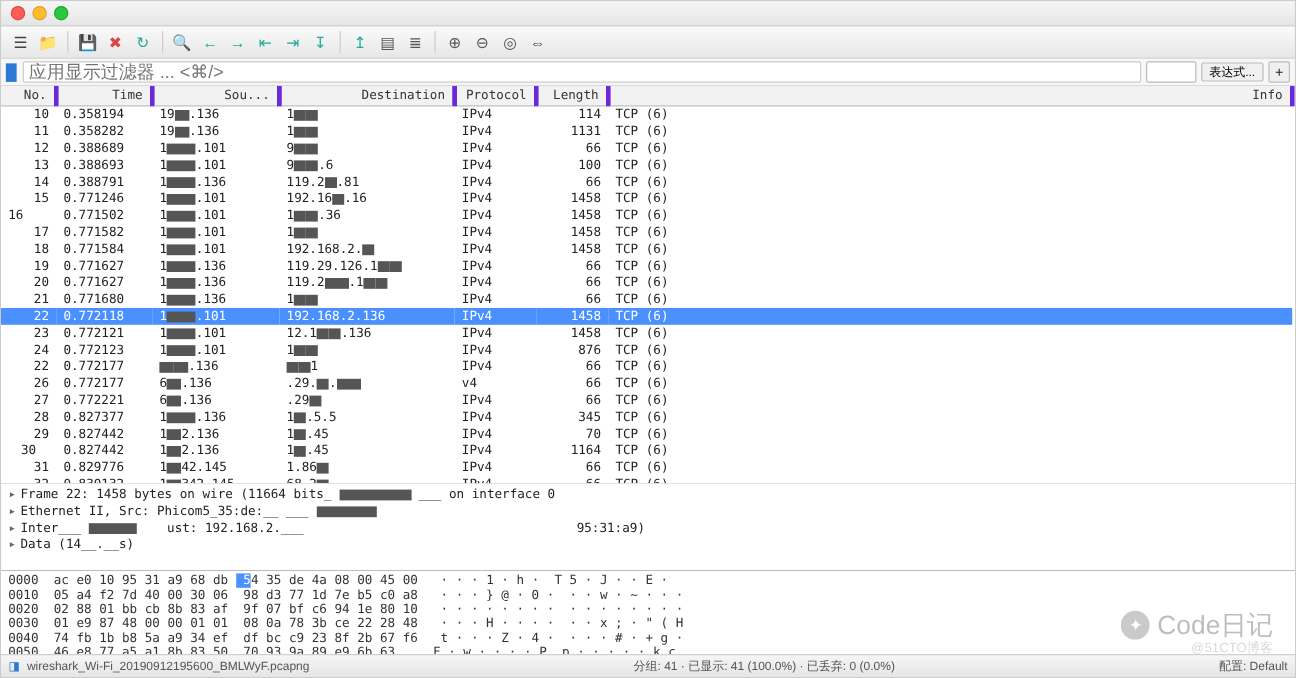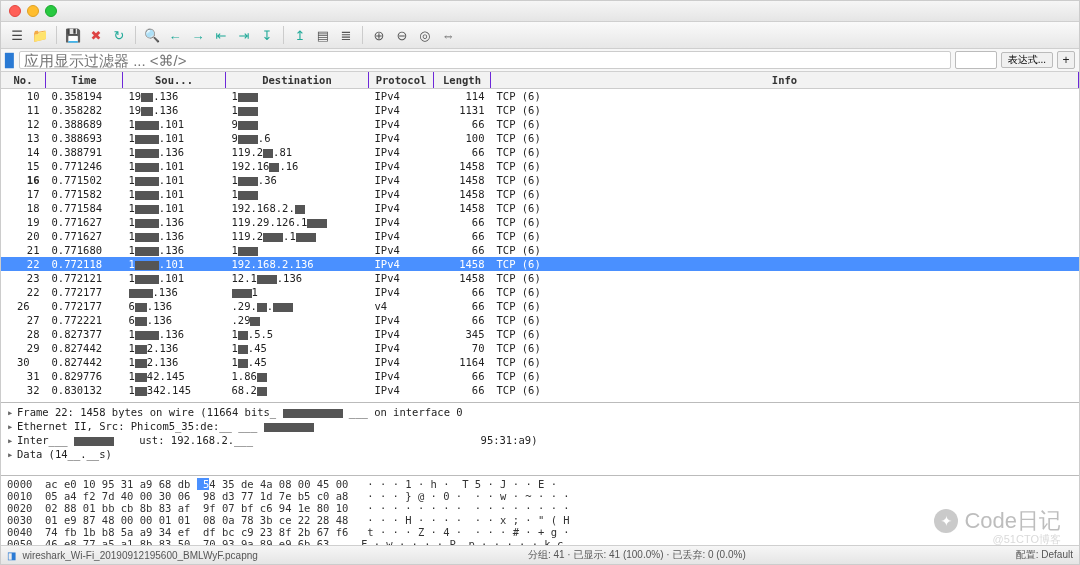--- a/index.html
+++ b/index.html
@@ -19,21 +19,21 @@
 .tico{font-size:13px;line-height:1}
 
 .filterbar{height:22px;background:#f7f7f7;border-bottom:1px solid #d0d0d0;display:flex;align-items:center;padding:0 4px;gap:4px}
 .filterbar input{flex:1;height:16px;border:1px solid #ccc;border-radius:2px;padding:0 4px;font-size:15px;background:#fff}
 .expr-btn{height:16px;padding:0 6px;font-size:10px;border:1px solid #bbb;background:#f0f0f0;border-radius:2px}
 .plus-btn{height:16px;width:16px;font-size:12px;border:1px solid #bbb;background:#f0f0f0;border-radius:2px;display:flex;align-items:center;justify-content:center}
 .drop{height:16px;width:40px;border:1px solid #bbb;background:#fff;border-radius:2px}
 
 .plist{flex:0 0 330px;overflow:auto;background:#fff;border-bottom:1px solid #bbb}
 .plist table{border-collapse:collapse;width:100%;font-family:Menlo,Consolas,monospace;font-size:10.5px}
-.plist th{text-align:center;background:#f2f2f2;border-right:1px solid #6d28d9;border-bottom:1px solid #ccc;padding:2px 6px;font-weight:700;color:#333;position:sticky;top:0}
+.plist th{text-align:right;background:#f2f2f2;border-right:4px solid #6d28d9;border-bottom:1px solid #ccc;padding:2px 6px;font-weight:400;color:#333;position:sticky;top:0}
 .plist td{padding:0 6px;white-space:nowrap;height:14px;line-height:14px}
 .plist tr.sel{background:#4a90ff;color:#fff}
 
 .detail{flex:0 0 68px;overflow:auto;background:#fff;border-bottom:1px solid #bbb;font-family:Menlo,Consolas,monospace;font-size:10.5px;padding:2px 6px}
 .detail div{height:14px;line-height:14px}
 .detail .tri{display:inline-block;width:10px;color:#666}
 
 .hex{flex:1;overflow:auto;background:#fff;font-family:Menlo,Consolas,monospace;font-size:10.5px;padding:2px 6px;color:#333;white-space:pre}
 .hex .sel{background:#4a90ff;color:#fff}
 
@@ -188,21 +188,21 @@
           <tr>
             <td style="text-align: right;">15</td>
             <td>0.771246</td>
             <td>1<span class="mask" style="width: 12px; height: 9px;"></span><span class="mask" style="width: 12px; height: 9px;"></span>.101</td>
             <td>192.16<span class="mask" style="width: 10px; height: 9px;"></span>.16</td>
             <td>IPv4</td>
             <td style="text-align: right;">1458</td>
             <td>TCP (6)</td>
           </tr>
           <tr>
-            <td style="text-align: right; font-weight: bold;">16</td>
+            <td style="">16</td>
             <td>0.771502</td>
             <td>1<span class="mask" style="width: 12px; height: 9px;"></span><span class="mask" style="width: 12px; height: 9px;"></span>.101</td>
             <td>1<span class="mask" style="width: 10px; height: 9px;"></span><span class="mask" style="width: 10px; height: 9px;"></span>.36</td>
             <td>IPv4</td>
             <td style="text-align: right;">1458</td>
             <td>TCP (6)</td>
           </tr>
           <tr>
             <td style="text-align: right;">17</td>
             <td>0.771582</td>
@@ -257,33 +257,42 @@
             <td style="text-align: right;">1458</td>
             <td>TCP (6)</td>
           </tr>
           <tr>
             <td style="text-align: right;">23</td>
             <td>0.772121</td>
             <td>1<span class="mask" style="width: 12px; height: 9px;"></span><span class="mask" style="width: 12px; height: 9px;"></span>.101</td>
             <td>12.1<span class="mask" style="width: 10px; height: 9px;"></span><span class="mask" style="width: 10px; height: 9px;"></span>.136</td>
             <td>IPv4</td>
             <td style="text-align: right;">1458</td>
+            <td>TCP (6)</td>
+          </tr>
+          <tr>
+            <td style="text-align: right;">24</td>
+            <td>0.772123</td>
+            <td>1<span class="mask" style="width: 12px; height: 9px;"></span><span class="mask" style="width: 12px; height: 9px;"></span>.101</td>
+            <td>1<span class="mask" style="width: 10px; height: 9px;"></span><span class="mask" style="width: 10px; height: 9px;"></span></td>
+            <td>IPv4</td>
+            <td style="text-align: right;">876</td>
             <td>TCP (6)</td>
           </tr>
           <tr>
             <td style="text-align: right;">22</td>
             <td>0.772177</td>
             <td><span class="mask" style="width: 12px; height: 9px;"></span><span class="mask" style="width: 12px; height: 9px;"></span>.136</td>
             <td><span class="mask" style="width: 10px; height: 9px;"></span><span class="mask" style="width: 10px; height: 9px;"></span>1</td>
             <td>IPv4</td>
             <td style="text-align: right;">66</td>
             <td>TCP (6)</td>
           </tr>
           <tr>
-            <td style="text-align: center;">26</td>
+            <td style="text-align: right;">26</td>
             <td>0.772177</td>
             <td>6<span class="mask" style="width: 12px; height: 9px;"></span>.136</td>
             <td>.29.<span class="mask" style="width: 10px; height: 9px;"></span>.<span class="mask" style="width: 10px; height: 9px;"></span><span class="mask" style="width: 10px; height: 9px;"></span></td>
             <td>v4</td>
             <td style="text-align: right;">66</td>
             <td>TCP (6)</td>
           </tr>
           <tr>
             <td style="text-align: right;">27</td>
             <td>0.772221</td>

